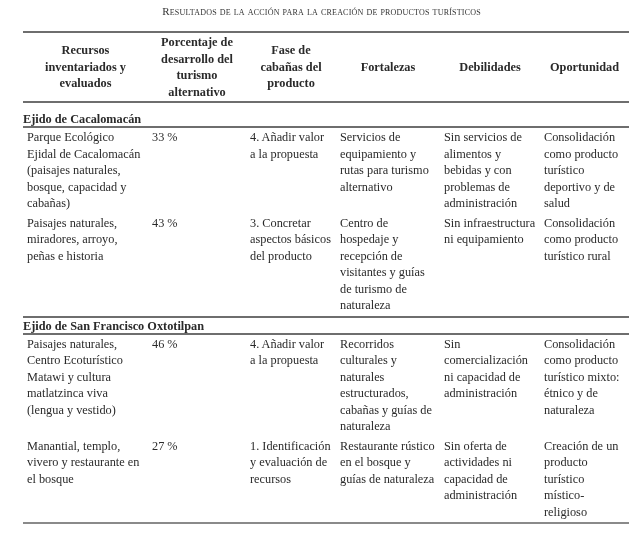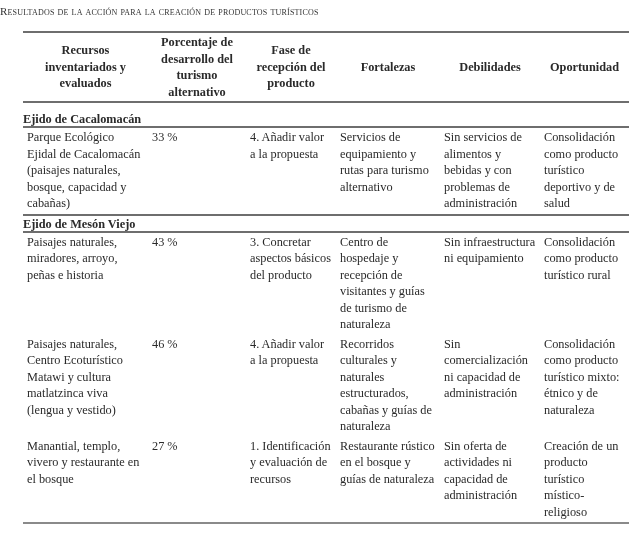--- a/index.html
+++ b/index.html
@@ -1,18 +1,18 @@
 <!DOCTYPE html>
 <html><head>
 <meta charset="utf-8">
 <style>
   html, body { margin:0; padding:0; background:#ffffff; }
   body { width:643px; height:558px; overflow:hidden; position:relative;
          font-family:"Liberation Serif","DejaVu Serif",serif; color:#2a2a2a; }
-  .title { position:absolute; top:5px; left:0; width:643px; text-align:left;
+  .title { position:absolute; top:5px; left:0; width:643px; text-align:center;
            font-size:11px; font-variant:small-caps; letter-spacing:0.2px; color:#333; }
   table { position:absolute; top:31px; left:23px; width:606px; border-collapse:collapse;
           font-size:12.3px; line-height:16.5px; table-layout:fixed; }
   th { font-weight:bold; text-align:center; vertical-align:middle; padding:1px 3px;
        border-top:2px solid #6e6e6e; border-bottom:2px solid #6e6e6e; height:60px; }
   td { vertical-align:top; padding:1px 4px 2px 4px; }
   tr.group td { text-align:left; font-weight:bold; padding:1px 0 0 0;
                 border-top:2px solid #6e6e6e; border-bottom:2px solid #6e6e6e; height:14px; line-height:14px; }
   tr.first-group td { border-top:none; }
   td.pct { text-align:left; padding-right:14px; }
@@ -30,21 +30,21 @@
       <col style="width:98px">
       <col style="width:90px">
     <col style="width:104px">
       <col style="width:100px">
       <col style="width:89px">
   </colgroup>
   <thead>
     <tr>
       <th>Recursos inventariados y evaluados</th>
       <th>Porcentaje de desarrollo del turismo alternativo</th>
-      <th>Fase de recepción del producto</th>
+      <th>Fase de cabañas del producto</th>
       <th>Fortalezas</th>
       <th>Debilidades</th>
       <th>Oportunidad</th>
     </tr>
   </thead>
   <tbody>
     <tr class="spacer">
         <td colspan="6"></td>
       </tr>
 
@@ -53,32 +53,32 @@
     </tr>
     <tr>
       <td>Parque Ecológico Ejidal de Cacalomacán (paisajes naturales, bosque, capacidad y cabañas)</td>
       <td class="pct">33 %</td>
       <td>4. Añadir valor a la propuesta</td>
       <td>Servicios de equipamiento y rutas para turismo alternativo</td>
       <td>Sin servicios de alimentos y bebidas y con problemas de administración</td>
       <td>Consolidación como producto turístico deportivo y de salud</td>
     </tr>
 
-    <tr class="group">
-      <td colspan="6">Ejido de Mesón Viejo</td>
-    </tr>
     <tr>
       <td>Paisajes naturales, miradores, arroyo, peñas e historia</td>
       <td class="pct">43 %</td>
       <td>3. Concretar aspectos básicos del producto</td>
       <td>Centro de hospedaje y recepción de visitantes y guías de turismo de naturaleza</td>
       <td>Sin infraestructura ni equipamiento</td>
       <td>Consolidación como producto turístico rural</td>
     </tr>
 
+    <tr class="group">
+      <td colspan="6">Ejido de San Francisco Oxtotilpan</td>
+    </tr>
     <tr>
       <td>Paisajes naturales, Centro Ecoturístico Matawi y cultura matlatzinca viva (lengua y vestido)</td>
       <td class="pct">46 %</td>
       <td>4. Añadir valor a la propuesta</td>
       <td>Recorridos culturales y naturales estructurados, cabañas y guías de naturaleza</td>
       <td>Sin comercialización ni capacidad de administración</td>
       <td>Consolidación como producto turístico mixto: étnico y de naturaleza</td>
     </tr>
 
     <tr class="last">

